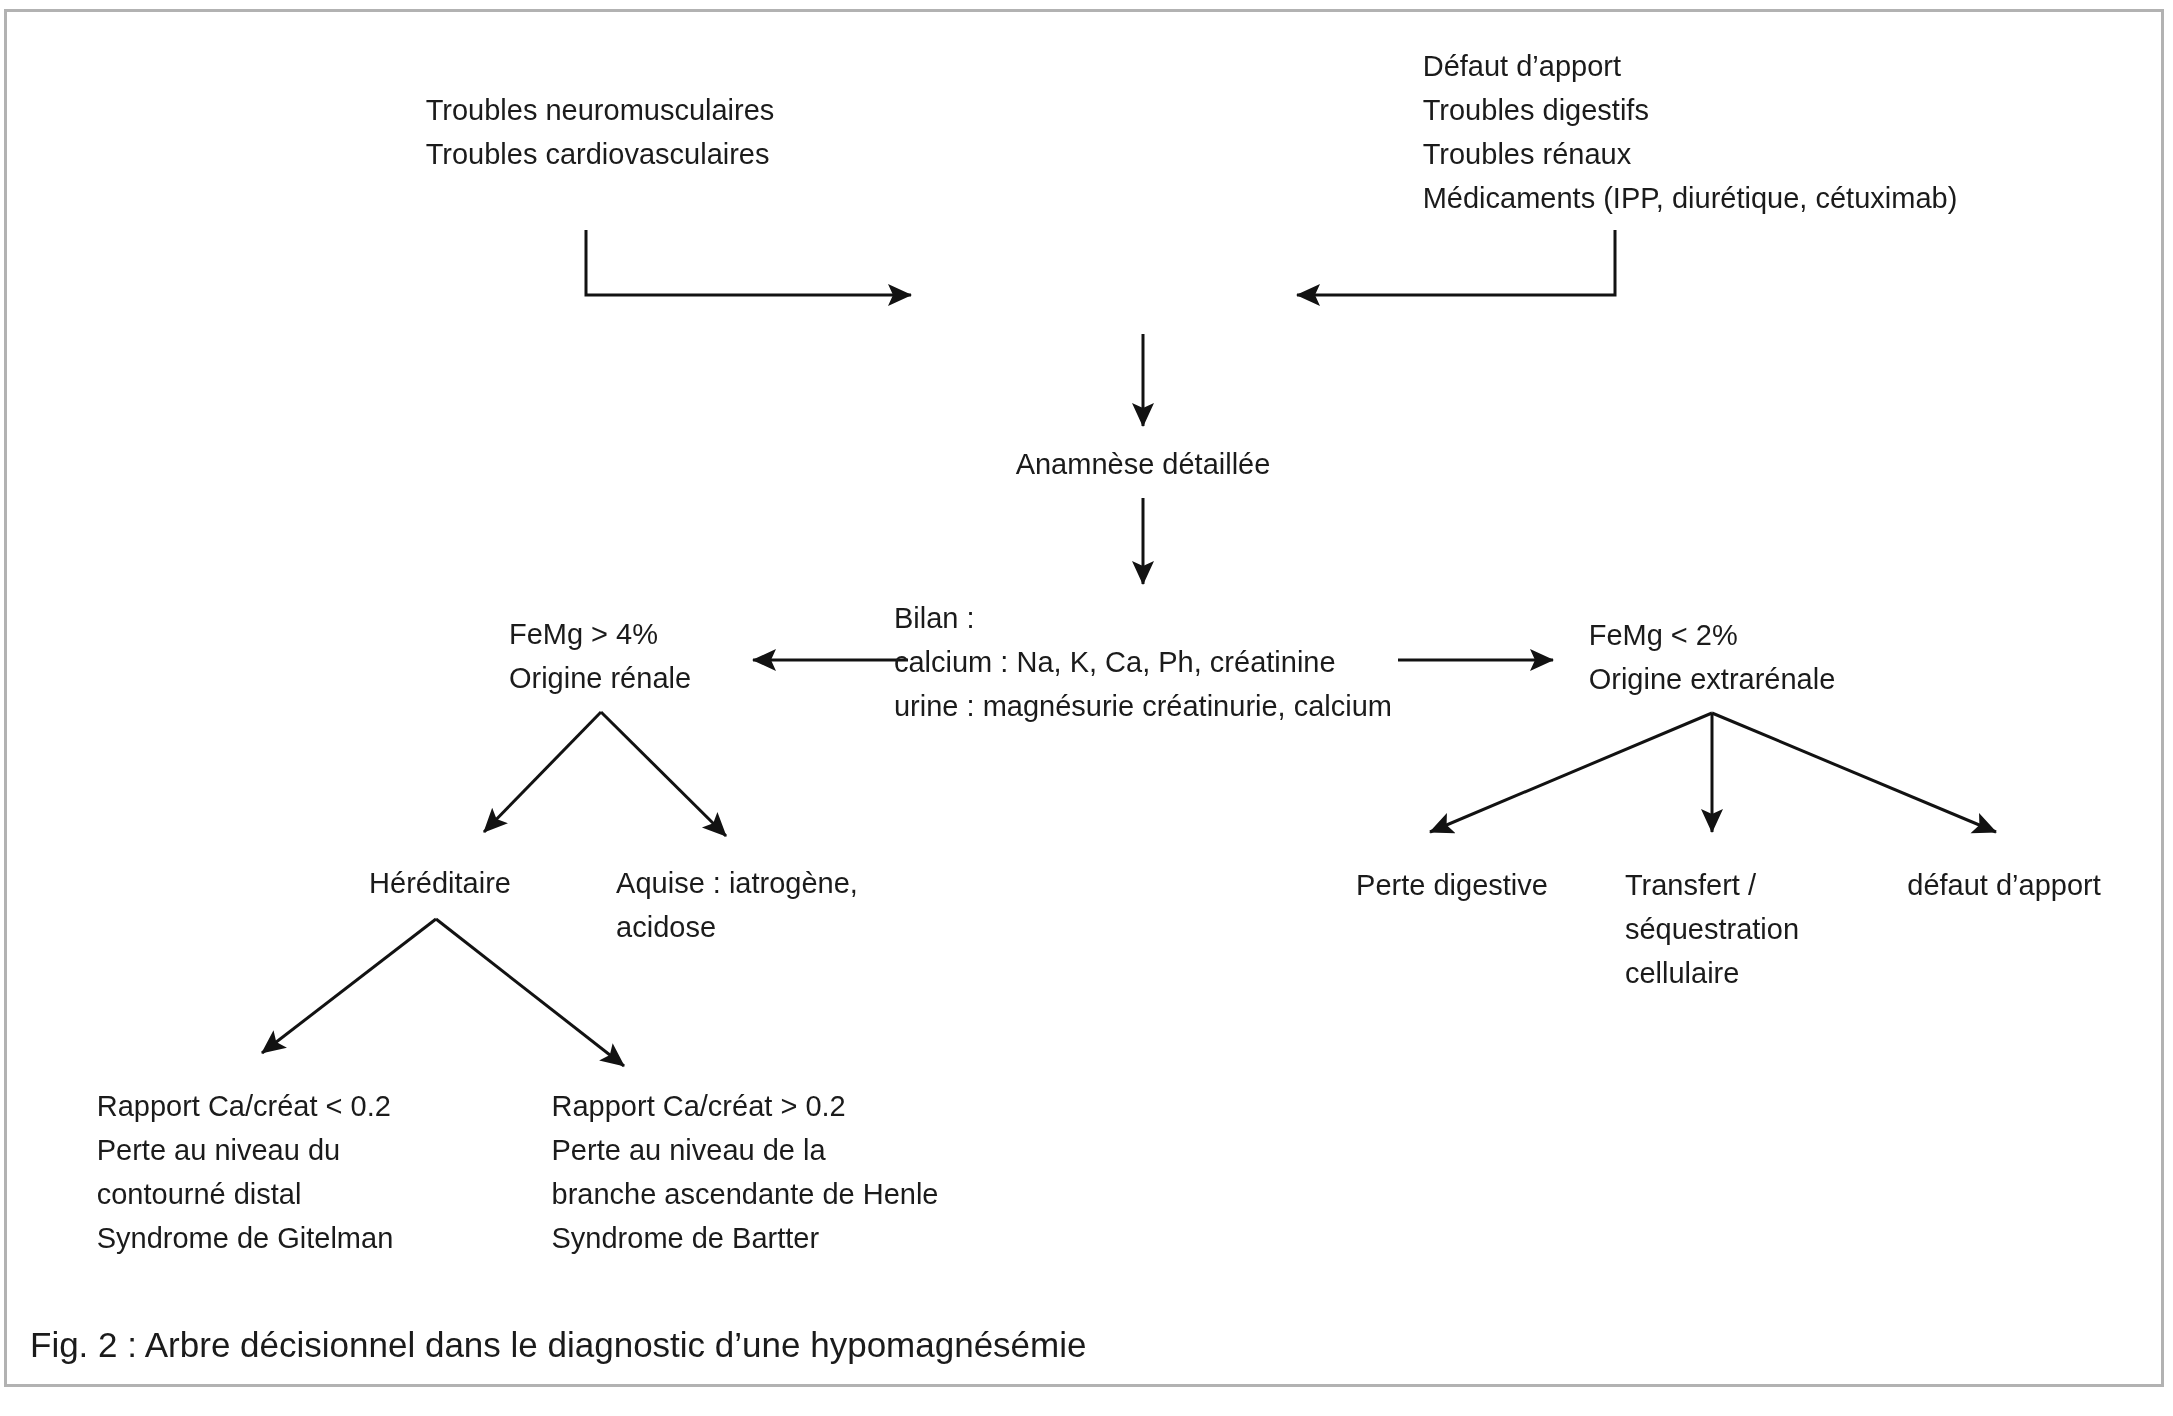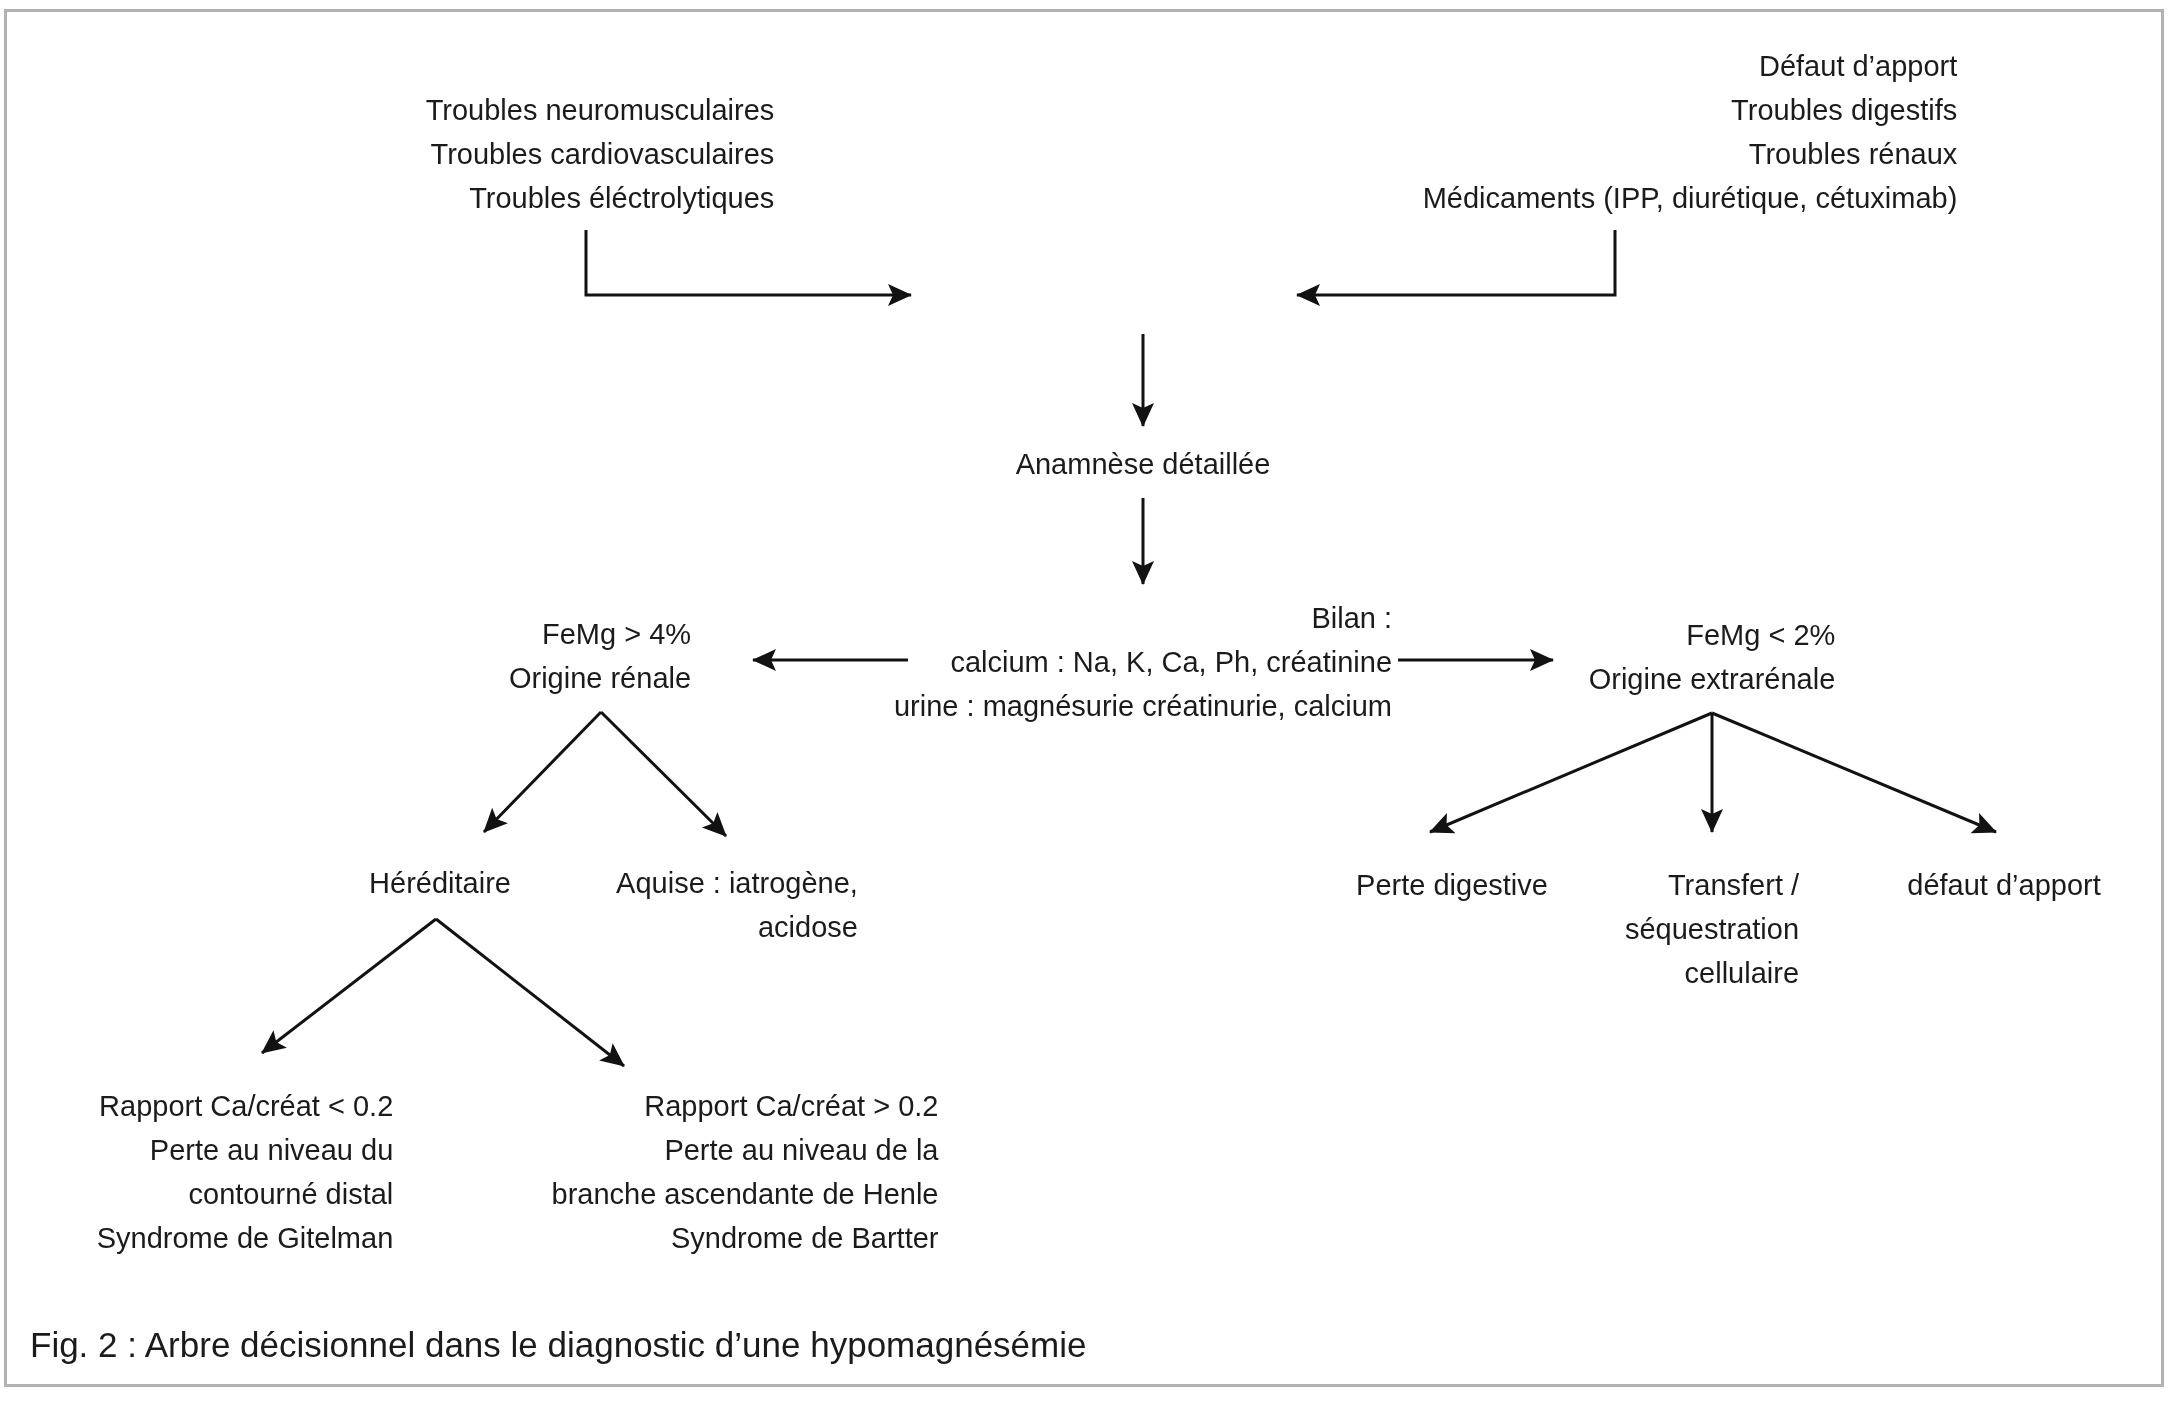--- a/index.html
+++ b/index.html
@@ -29,21 +29,21 @@
   #arrows {
     position: absolute;
     left: 0;
     top: 0;
     width: 2173px;
     height: 1416px;
   }
   .node {
     position: absolute;
     transform: translateX(-50%);
-    text-align: right;
+    text-align: left;
     white-space: nowrap;
     font-size: 29px;
     line-height: 44px;
   }
   .node span { display: block; }
   .node.tight { line-height: 40px; }
   .caption {
     position: absolute;
     left: 30px;
     top: 1330px;
@@ -84,21 +84,20 @@
     <line x1="1712" y1="713" x2="1712" y2="832" marker-end="url(#ah)"></line>
     <line x1="1712" y1="713" x2="1996" y2="832" marker-end="url(#ah)"></line>
 
     <line x1="436" y1="919" x2="262" y2="1053" marker-end="url(#ah)"></line>
     <line x1="436" y1="919" x2="624" y2="1066" marker-end="url(#ah)"></line>
   </svg>
 
   <div class="node" style="left:600px; top:88px;">
     <span>Troubles neuromusculaires</span>
     <span>Troubles cardiovasculaires</span>
-    <span>Troubles éléctrolytiques</span>
   </div>
 
   <div class="node" style="left:1690px; top:44px;">
     <span>Défaut d’apport</span>
     <span>Troubles digestifs</span>
     <span>Troubles rénaux</span>
     <span>Médicaments (IPP, diurétique, cétuximab)</span>
   </div>
 
 

